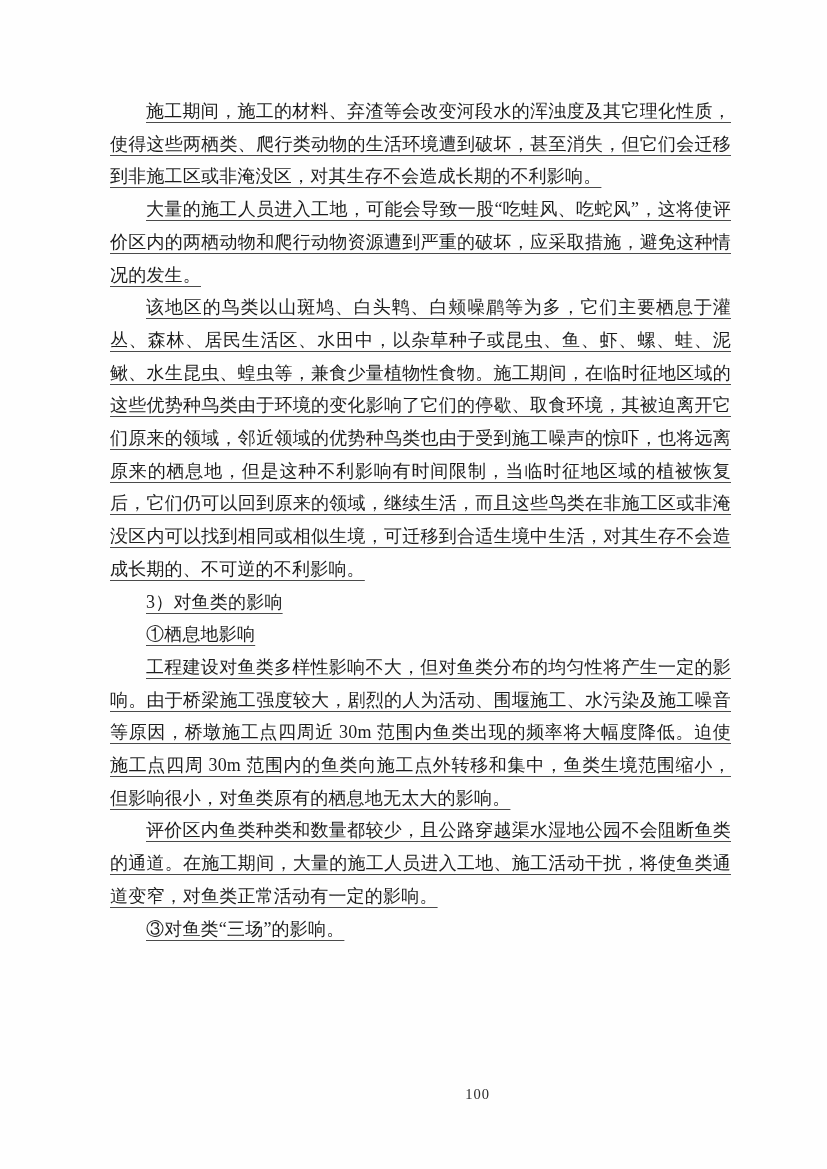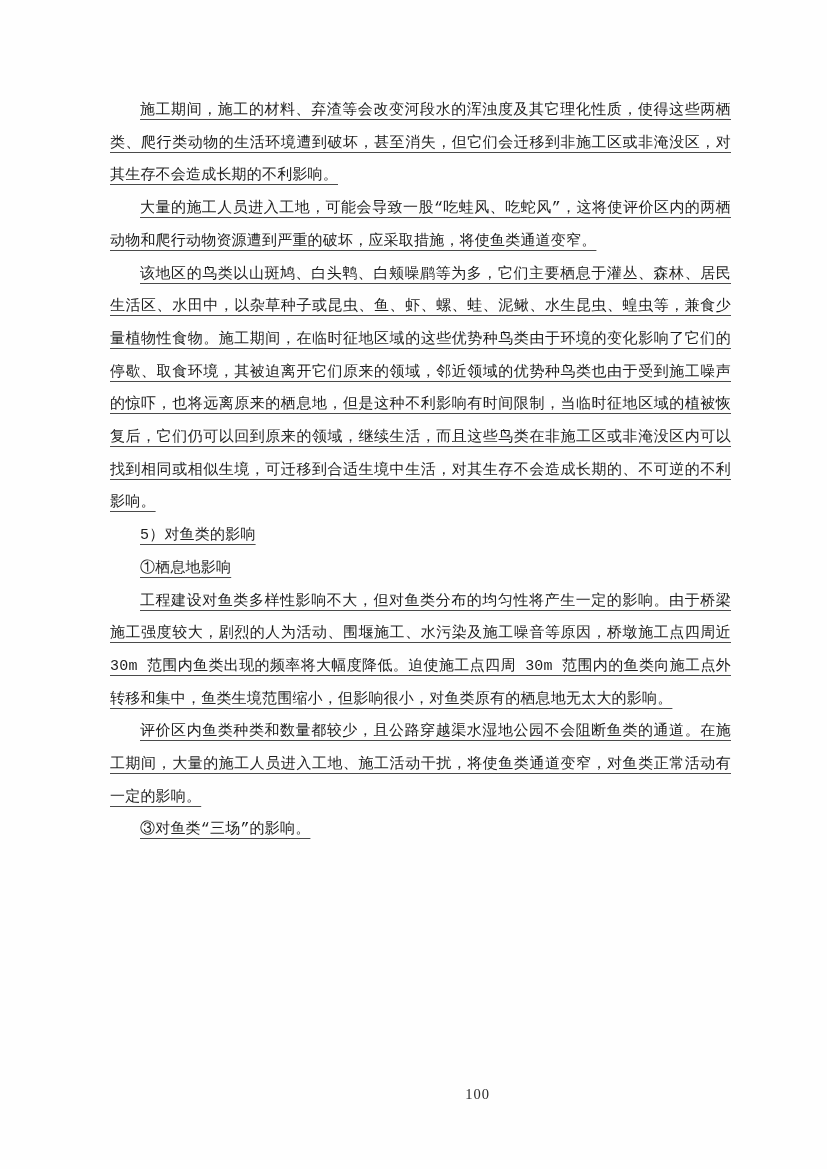--- a/index.html
+++ b/index.html
@@ -14,26 +14,25 @@
     background: #fefefe;
     overflow: hidden;
     font-family: "Liberation Serif", "DejaVu Serif", serif;
     color: #1d1d1d;
   }
   .content {
     position: absolute;
     left: 110px;
     top: 95px;
     width: 621px;
-    font-size: 15px;
+    font-size: 18px;
     line-height: 32.7px;
     text-align: justify;
     text-justify: inter-character;
     letter-spacing: 0.2px;
-    font-family: Liberation Mono, monospace;
   }
   .content p {
     margin: 0;
     padding: 0;
     text-indent: 2em;
     text-decoration: underline;
     text-decoration-thickness: 1px;
     text-decoration-color: #4a4a4a;
     text-underline-offset: 5px;
   }
@@ -48,22 +47,22 @@
     letter-spacing: 1px;
     padding-left: 48px;
   }
 </style>
 </head>
 <body>
 
 <div class="page">
   <div class="content">
     <p>施工期间，施工的材料、弃渣等会改变河段水的浑浊度及其它理化性质，使得这些两栖类、爬行类动物的生活环境遭到破坏，甚至消失，但它们会迁移到非施工区或非淹没区，对其生存不会造成长期的不利影响。</p>
-    <p>大量的施工人员进入工地，可能会导致一股“吃蛙风、吃蛇风”，这将使评价区内的两栖动物和爬行动物资源遭到严重的破坏，应采取措施，将使鱼类通道变窄。</p>
+    <p>大量的施工人员进入工地，可能会导致一股“吃蛙风、吃蛇风”，这将使评价区内的两栖动物和爬行动物资源遭到严重的破坏，应采取措施，避免这种情况的发生。</p>
     <p>该地区的鸟类以山斑鸠、白头鹎、白颊噪鹛等为多，它们主要栖息于灌丛、森林、居民生活区、水田中，以杂草种子或昆虫、鱼、虾、螺、蛙、泥鳅、水生昆虫、蝗虫等，兼食少量植物性食物。施工期间，在临时征地区域的这些优势种鸟类由于环境的变化影响了它们的停歇、取食环境，其被迫离开它们原来的领域，邻近领域的优势种鸟类也由于受到施工噪声的惊吓，也将远离原来的栖息地，但是这种不利影响有时间限制，当临时征地区域的植被恢复后，它们仍可以回到原来的领域，继续生活，而且这些鸟类在非施工区或非淹没区内可以找到相同或相似生境，可迁移到合适生境中生活，对其生存不会造成长期的、不可逆的不利影响。</p>
-    <p>5）对鱼类的影响</p>
+    <p>3）对鱼类的影响</p>
     <p>①栖息地影响</p>
     <p>工程建设对鱼类多样性影响不大，但对鱼类分布的均匀性将产生一定的影响。由于桥梁施工强度较大，剧烈的人为活动、围堰施工、水污染及施工噪音等原因，桥墩施工点四周近 30m 范围内鱼类出现的频率将大幅度降低。迫使施工点四周 30m 范围内的鱼类向施工点外转移和集中，鱼类生境范围缩小，但影响很小，对鱼类原有的栖息地无太大的影响。</p>
     <p>评价区内鱼类种类和数量都较少，且公路穿越渠水湿地公园不会阻断鱼类的通道。在施工期间，大量的施工人员进入工地、施工活动干扰，将使鱼类通道变窄，对鱼类正常活动有一定的影响。</p>
     <p>③对鱼类“三场”的影响。</p>
   </div>
   <div class="footer">100</div>
 </div>
 
 </body></html>

